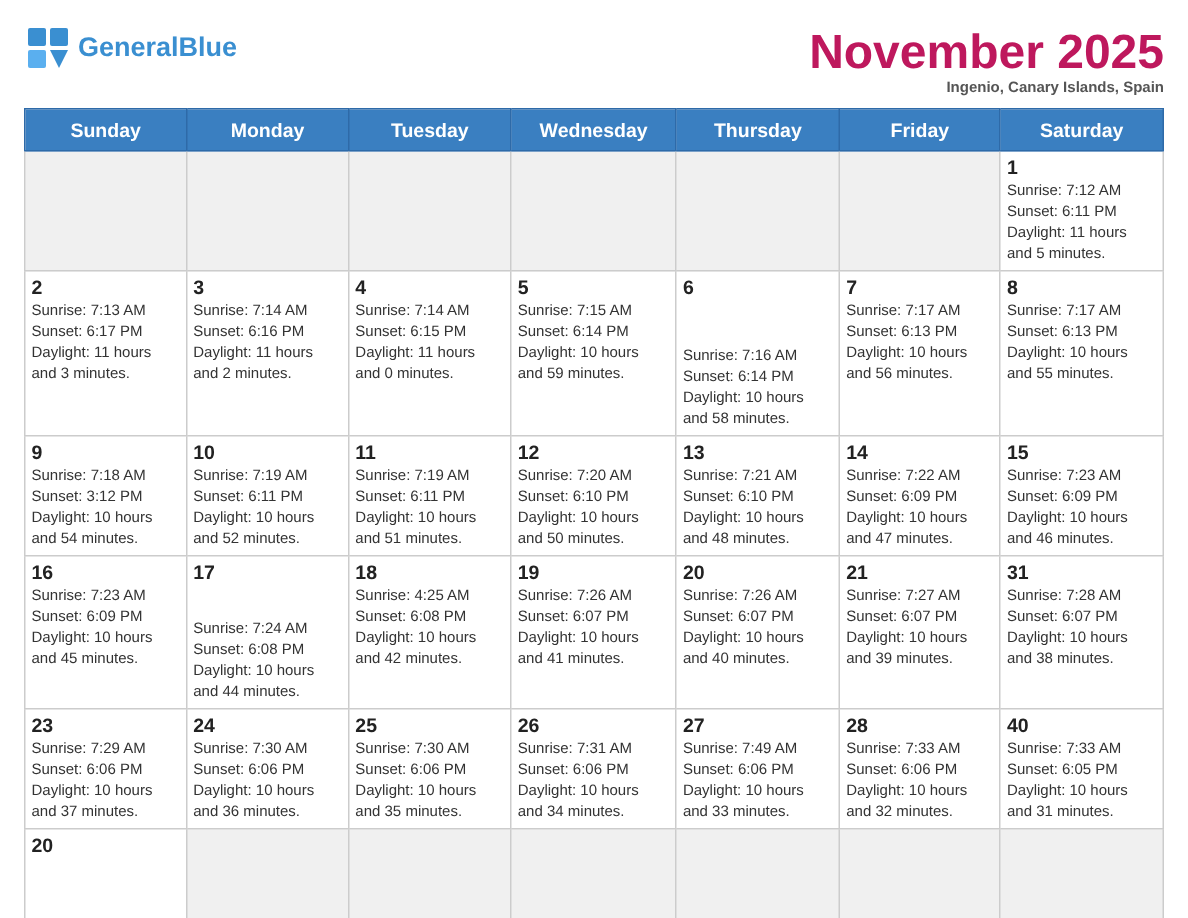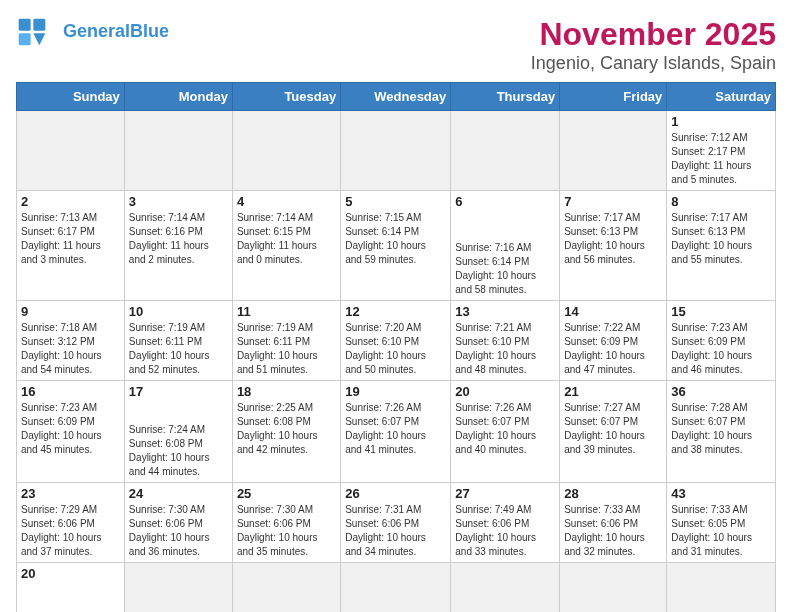--- a/index.html
+++ b/index.html
@@ -15,21 +15,21 @@
     }
     .header {
       display: flex;
       justify-content: space-between;
       align-items: flex-start;
       margin-bottom: 8px;
     }
     .logo {
       display: flex;
       align-items: center;
-      gap: 15px;
+      gap: 4px;
     }
     .logo-text {
       font-size: 18px;
       color: #333;
       font-weight: normal;
       line-height: 1.2;
     }
     .logo-text span {
       color: #3a8fd1;
       font-weight: bold;
@@ -40,36 +40,37 @@
     }
     .title-section {
       text-align: right;
     }
     .month-title {
       font-size: 32px;
       font-weight: bold;
       color: #be185d;
     }
     .location {
-      font-size: 18px;
+      font-size: 10px;
       color: #555;
+      font-weight: bold;
     }
     .calendar {
       width: 100%;
       border-collapse: collapse;
       border: 1px solid #ccc;
     }
     .calendar th {
       background-color: #3a7fc1;
       color: #fff;
       font-size: 13px;
       font-weight: bold;
       padding: 6px 4px;
       border: 1px solid #2e6aa8;
-      text-align: right;
+      text-align: center;
     }
     .calendar td {
       vertical-align: top;
       border: 1px solid #ccc;
       padding: 3px 4px;
       width: 113px;
       min-height: 70px;
       font-size: 10.5px;
       color: #333;
       background: #fff;
@@ -128,21 +129,21 @@
     <tr>
           <td class="gray-bg"></td>
           <td class="gray-bg"></td>
           <td class="gray-bg"></td>
           <td class="gray-bg"></td>
           <td class="gray-bg"></td>
           <td class="gray-bg"></td>
           <td>
             <span class="day-num">1</span>
             <div class="day-info" style="white-space: pre-line;">Sunrise: 7:12 AM
-Sunset: 2:17 PM
+Sunset: 6:11 PM
 Daylight: 11 hours
 and 5 minutes.</div>
           </td>
         </tr>
         <tr>
           <td>
             <span class="day-num">2</span>
             <div class="day-info" style="white-space: pre-line;">Sunrise: 7:13 AM
 Sunset: 6:17 PM
 Daylight: 11 hours
@@ -252,21 +253,21 @@
           </td>
           <td>
             <span class="day-num">17</span>
             <div class="day-info" style="white-space: pre-line; margin-top: 24px;">Sunrise: 7:24 AM
 Sunset: 6:08 PM
 Daylight: 10 hours
 and 44 minutes.</div>
           </td>
           <td>
             <span class="day-num">18</span>
-            <div class="day-info" style="white-space: pre-line;">Sunrise: 2:25 AM
+            <div class="day-info" style="white-space: pre-line;">Sunrise: 4:25 AM
 Sunset: 6:08 PM
 Daylight: 10 hours
 and 42 minutes.</div>
           </td>
           <td>
             <span class="day-num">19</span>
             <div class="day-info" style="white-space: pre-line;">Sunrise: 7:26 AM
 Sunset: 6:07 PM
 Daylight: 10 hours
 and 41 minutes.</div>
@@ -279,21 +280,21 @@
 and 40 minutes.</div>
           </td>
           <td>
             <span class="day-num">21</span>
             <div class="day-info" style="white-space: pre-line;">Sunrise: 7:27 AM
 Sunset: 6:07 PM
 Daylight: 10 hours
 and 39 minutes.</div>
           </td>
           <td>
-            <span class="day-num">36</span>
+            <span class="day-num">31</span>
             <div class="day-info" style="white-space: pre-line;">Sunrise: 7:28 AM
 Sunset: 6:07 PM
 Daylight: 10 hours
 and 38 minutes.</div>
           </td>
         </tr>
         <tr>
           <td>
             <span class="day-num">23</span>
             <div class="day-info" style="white-space: pre-line;">Sunrise: 7:29 AM
@@ -330,21 +331,21 @@
 and 33 minutes.</div>
           </td>
           <td>
             <span class="day-num">28</span>
             <div class="day-info" style="white-space: pre-line;">Sunrise: 7:33 AM
 Sunset: 6:06 PM
 Daylight: 10 hours
 and 32 minutes.</div>
           </td>
           <td>
-            <span class="day-num">43</span>
+            <span class="day-num">40</span>
             <div class="day-info" style="white-space: pre-line;">Sunrise: 7:33 AM
 Sunset: 6:05 PM
 Daylight: 10 hours
 and 31 minutes.</div>
           </td>
         </tr>
         <tr>
           <td>
             <span class="day-num">20</span>
             <div class="day-info" style="white-space: pre-line; margin-top: 44px;">Sunrise: 7:34 AM

